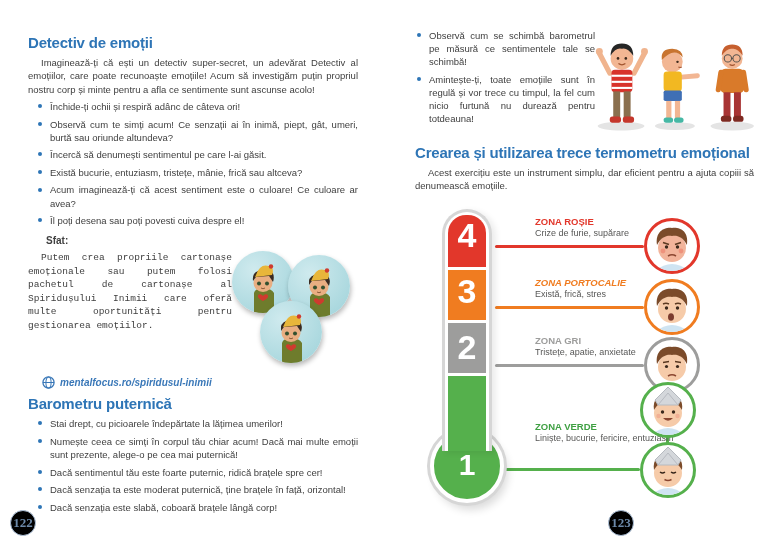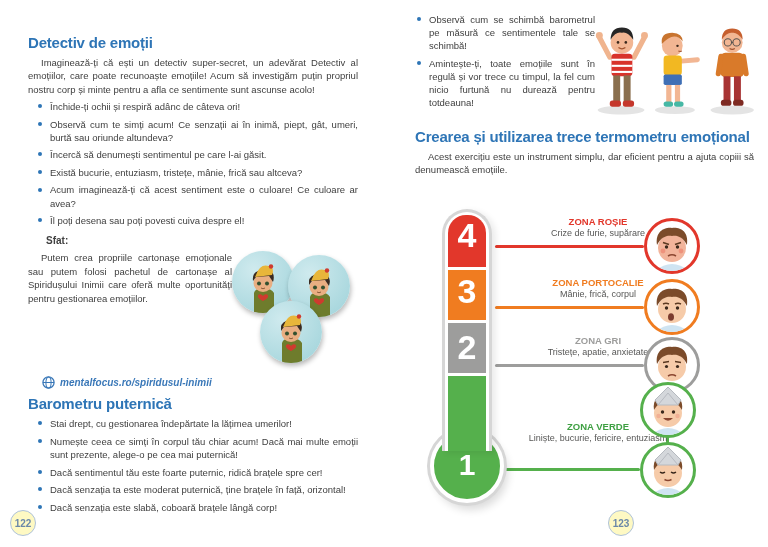--- a/index.html
+++ b/index.html
@@ -15,43 +15,43 @@
   .body-par { font-size:9.5px; line-height:1.4; text-align:justify;
     text-indent:13px; margin-bottom:4px; }
 
   ul.blist { list-style:none; margin:3px 0 0 10px; }
   ul.blist li { position:relative; padding-left:12px; font-size:9.5px;
     line-height:1.38; margin-bottom:4.5px; text-align:justify; }
   ul.blist li::before { content:""; position:absolute; left:0; top:4.2px;
     width:4px; height:4px; border-radius:50%; background:#2e75b6; }
 
   .tip-label { font-weight:bold; font-size:10px; margin:8px 0 5px 18px; }
-  .tip-row { display:flex; gap:0; }
+  .tip-row { display:flex; gap:0;font-family:Liberation Mono, monospace; }
   .tip-text { flex:1; font-size:9.5px; line-height:1.42; text-align:justify; text-indent:13px; }
   .stickers { position:relative; width:126px; height:118px; flex:none; }
   .stk { position:absolute; width:62px; height:62px; border-radius:50%;
     background:radial-gradient(circle at 35% 30%, #cfeaee, #9ed2d9);
     box-shadow:1px 3px 5px rgba(0,0,0,.28); overflow:hidden;
     display:flex; align-items:flex-end; justify-content:center; }
   .stk1 { left:0; top:14; }
   .stk2 { left:56px; top:4px; }
   .stk3 { left:28px; top:50px; z-index:2; }
 
   .link-row { display:flex; align-items:center; gap:5px; margin:7px 0 6px 14px;
     color:#3a78b8; font-size:10px; font-style:italic; font-weight:bold; }
 
   .pagenum { position:absolute; bottom:11px; width:26px; height:26px;
     border:1.5px solid #aec2da; border-radius:50%; color:#6b88a8;
-    font-size:10px; font-weight:bold; display:flex; align-items:center;
-    justify-content:center; background:#fef9c3; }
+    font-size:13px; font-weight:bold; display:flex; align-items:center;
+    justify-content:center; background:#000000;font-family:Liberation Serif, serif; }
   .pagenum.pn-left { left:10px; }
   .pagenum.pn-right { right:10px;margin-left:12px; }
 
   
-  .top-row { display:flex; padding:10px 8px 0 31px; }
+  .top-row { display:flex; padding:26px 8px 0 31px; }
   .top-row ul.blist { width:178px; flex:none; margin-left:2px; }
   .kids { margin-left:auto; margin-top:2px; }
   .rp-head { padding:4px 14px 0 31px; }
 
   .thermo { position:absolute; left:55px; top:206px; width:332px; height:312px; }
   .bulb { position:absolute; left:-9px; top:223px; width:74px; height:74px;
     border-radius:50%; background:#55b04c; border:4px solid #fff;
     box-shadow:0 0 0 3px #d6d6d6, 4px 7px 9px rgba(0,0,0,.14); z-index:1; }
   .tube { position:absolute; left:3px; top:3px; width:50px; height:242px;
     background:#fff; border:3px solid #d6d6d6; border-bottom:none;
@@ -67,25 +67,25 @@
   .tnum.n4 { top:11px; } .tnum.n3 { top:67px; } .tnum.n2 { top:123px; }
   .tnum.n1 { left:-9px; width:74px; top:242px; font-size:30px; line-height:34px; }
 
   .zline { position:absolute; height:3px; border-radius:2px; }
   .zl1 { left:56px; top:39px;  width:149px; background:#e2372b; }
   .zl2 { left:56px; top:100px; width:149px; background:#f07c20; }
   .zl3 { left:56px; top:158px; width:149px; background:#9d9d9c; }
   .zl4 { left:60px; top:262px; width:141px; background:#55b04c; }
   .zlv { left:227px; top:230px; width:3px; height:10px; background:#55b04c; }
 
-  .zlabel { position:absolute; left:84px; width:150px;text-align:center; }
+  .zlabel { position:absolute; left:96px; width:150px; }
   .zlabel .zname { font-size:9.5px; font-weight:bold; }
   .zlabel .zdesc { font-size:9px; color:#575756; margin-top:1px; line-height:1.3; }
   .z1 { top:10px; } .z2 { top:71px; } .z3 { top:129px; } .z4 { top:215px; }
-  .c-red { color:#e2372b; } .c-orange { color:#f07c20; }
+  .c-red { color:#e2372b; } .c-orange { color:#f07c20;font-style:italic; }
   .c-gray { color:#9d9d9c; } .c-green { color:#3fa043; }
 
   .avatar { position:absolute; width:56px; height:56px; border-radius:50%;
     background:#fff; overflow:hidden; display:flex; align-items:center;
     justify-content:center; z-index:2; }
   .av1 { left:205px; top:12px;  border:3px solid #e2372b; }
   .av2 { left:205px; top:73px;  border:3px solid #f07c20; }
   .av3 { left:205px; top:131px; border:3px solid #9d9d9c; }
   .av4 { left:201px; top:176px; border:3px solid #55b04c; }
   .av5 { left:201px; top:236px; border:3px solid #55b04c; }
@@ -159,21 +159,21 @@
         <circle cx="7" cy="7" r="6" fill="none" stroke="#3a78b8" stroke-width="1.4"></circle>
         <ellipse cx="7" cy="7" rx="2.8" ry="6" fill="none" stroke="#3a78b8" stroke-width="1.1"></ellipse>
         <line x1="1" y1="7" x2="13" y2="7" stroke="#3a78b8" stroke-width="1.1"></line>
       </svg>
       <span>mentalfocus.ro/spiridusul-inimii</span>
     </div>
 
     <h1 class="section-title">Barometru puternică</h1>
 
     <ul class="blist">
-      <li>Stai drept, cu gestionarea îndepărtate la lățimea umerilor!</li>
+      <li>Stai drept, cu picioarele îndepărtate la lățimea umerilor!</li>
       <li>Numește ceea ce simți în corpul tău chiar acum! Dacă mai multe emoții sunt prezente, alege-o pe cea mai puternică!</li>
       <li>Dacă sentimentul tău este foarte puternic, ridică brațele spre cer!</li>
       <li>Dacă senzația ta este moderat puternică, ține brațele în față, orizontal!</li>
       <li>Dacă senzația este slabă, coboară brațele lângă corp!</li>
     </ul>
   </div>
   <div class="pagenum pn-left">122</div>
 
   <div class="page page-right">
 
@@ -262,21 +262,21 @@
       <div class="zline zl3"></div>
       <div class="zline zl4"></div>
       <div class="zline zlv"></div>
 
       <div class="zlabel z1">
         <div class="zname c-red">ZONA ROȘIE</div>
         <div class="zdesc">Crize de furie, supărare</div>
       </div>
       <div class="zlabel z2">
         <div class="zname c-orange">ZONA PORTOCALIE</div>
-        <div class="zdesc">Mânie, frică, corpul</div>
+        <div class="zdesc">Există, frică, stres</div>
       </div>
       <div class="zlabel z3">
         <div class="zname c-gray">ZONA GRI</div>
         <div class="zdesc">Tristețe, apatie, anxietate</div>
       </div>
       <div class="zlabel z4">
         <div class="zname c-green">ZONA VERDE</div>
         <div class="zdesc">Liniște, bucurie, fericire, entuziasm</div>
       </div>
 

